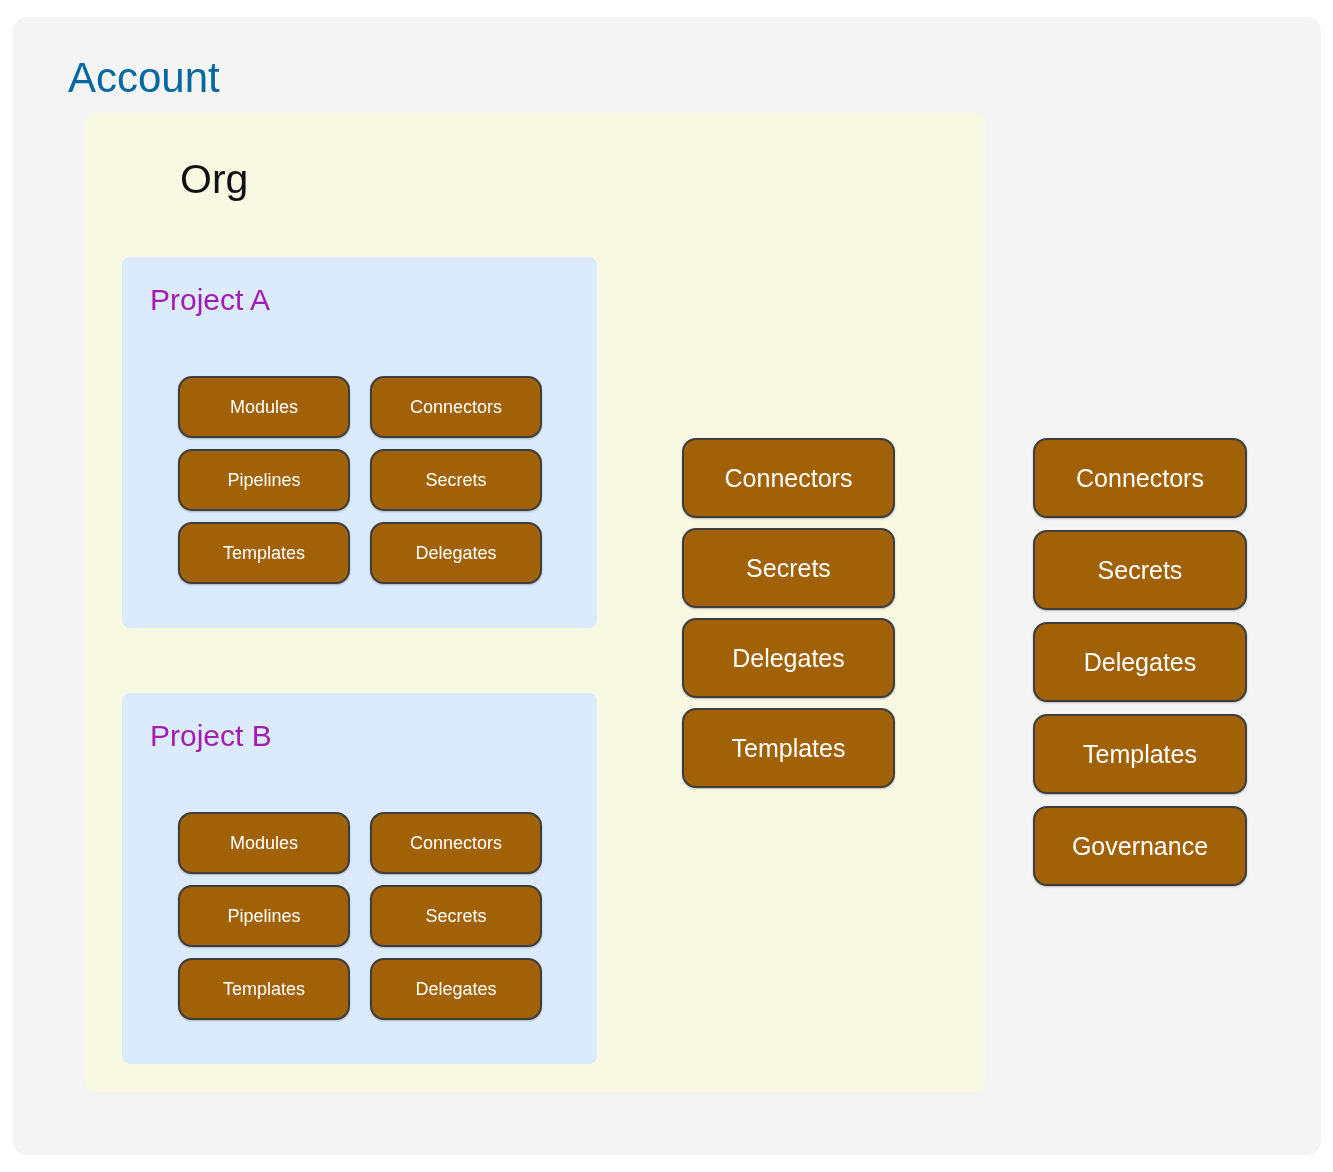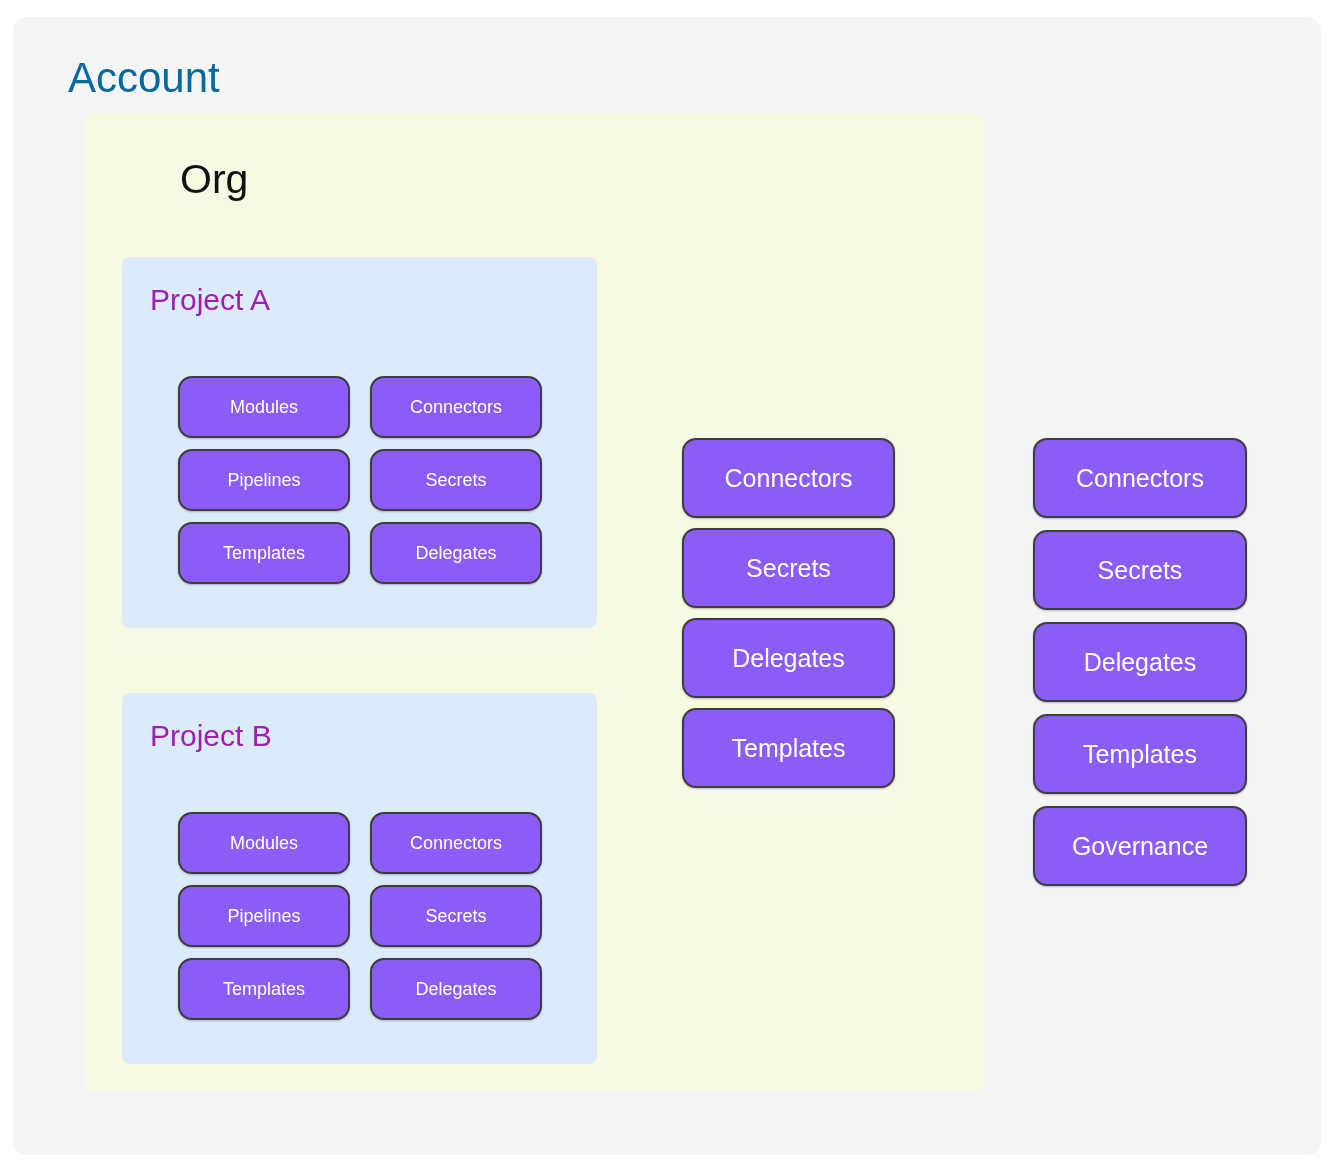--- a/index.html
+++ b/index.html
@@ -62,21 +62,21 @@
   .project-b { top: 580px; }
   .project-title {
     position: absolute;
     left: 28px;
     top: 26px;
     font-size: 30px;
     line-height: 1.1;
     color: #a21caf;
   }
   .pill {
-    background: #8b5cf6;
+    background: #a16207;
     border: 2px solid #3d3d3d;
     border-radius: 14px;
     color: #ffffff;
     display: flex;
     align-items: center;
     justify-content: center;
     box-sizing: border-box;
     box-shadow: 0 1px 2px rgba(0,0,0,0.25);
     text-align: center;
     white-space: nowrap;

